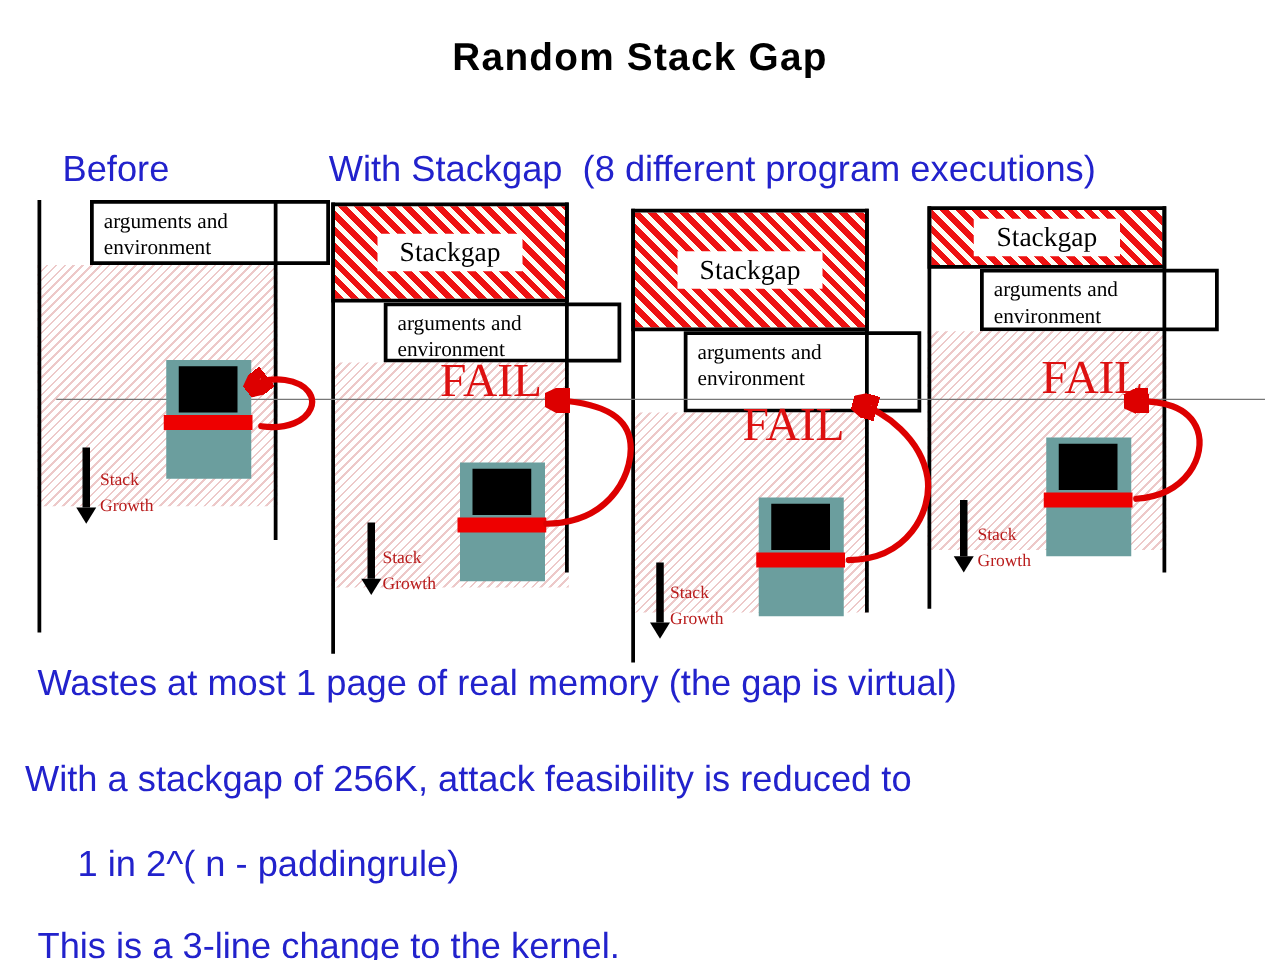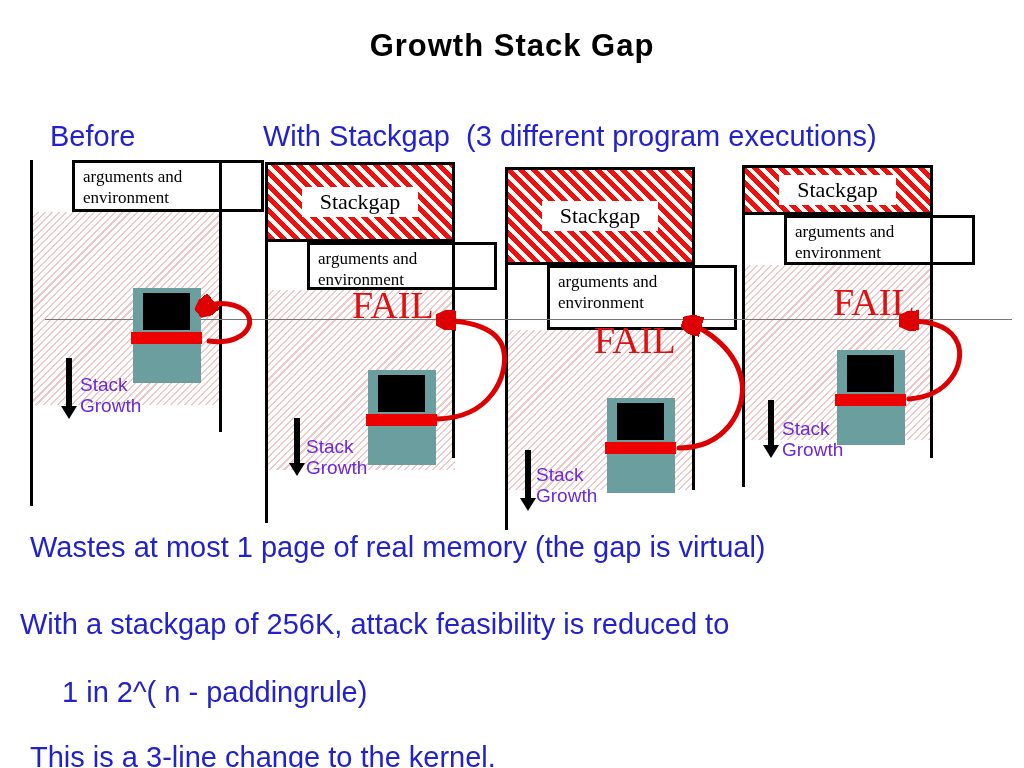--- a/index.html
+++ b/index.html
@@ -30,33 +30,33 @@
 
   .terminal{position:absolute;width:68px;height:95px;background:#6b9e9e;z-index:3;}
   .terminal .screen{position:absolute;left:10px;top:5px;width:47px;height:37px;background:#000;}
   .terminal .stripe{position:absolute;left:-2px;top:44px;width:71px;height:12px;background:#ee0000;}
 
   .varrow{position:absolute;width:16px;z-index:2;}
   .varrow .shaft{width:6px;margin:0 auto;background:#000;}
   .varrow .head{width:0;height:0;margin:0 auto;
     border-left:8px solid transparent;border-right:8px solid transparent;
     border-top:13px solid #000;}
-  .sgtext{position:absolute;font-family:Liberation Sans, sans-serif;font-size:19px;
-    line-height:21px;white-space:pre-line;color:#6d28d9;z-index:2;}
+  .sgtext{position:absolute;font-family:Liberation Serif, serif;font-size:14px;
+    line-height:21px;white-space:pre-line;color:#b91c1c;z-index:2;}
 
   #grayline{position:absolute;left:45px;top:319px;width:967px;height:1px;background:#777;z-index:2;}
   #overlay{position:absolute;left:0;top:0;z-index:4;pointer-events:none;}
   #overlay path{stroke:#dd0000;stroke-width:5;fill:none;stroke-linecap:round;}
 </style>
 </head>
 <body>
 
-<div id="title">Growth Stack Gap</div>
+<div id="title">Random Stack Gap</div>
 <div class="hdr" style="left:50px;top:120px;">Before</div>
-<div class="hdr" style="left:263px;top:120px;">With Stackgap  (3 different program executions)</div>
+<div class="hdr" style="left:263px;top:120px;">With Stackgap  (8 different program executions)</div>
 
 <div class="box args" style="left:30px;top:160px;width:192px;height:52px;">arguments and
 environment</div>
 <div class="pink-hatch" style="left:30px;top:212px;width:192px;height:193px;"></div>
 <div class="col-border" style="left:30px;top:160px;height:346px;"></div>
 <div class="col-border" style="left:219px;top:160px;height:272px;"></div>
 <div class="terminal" style="left:133px;top:288px;">
   <div class="screen"></div>
   <div class="stripe"></div>
 </div>

